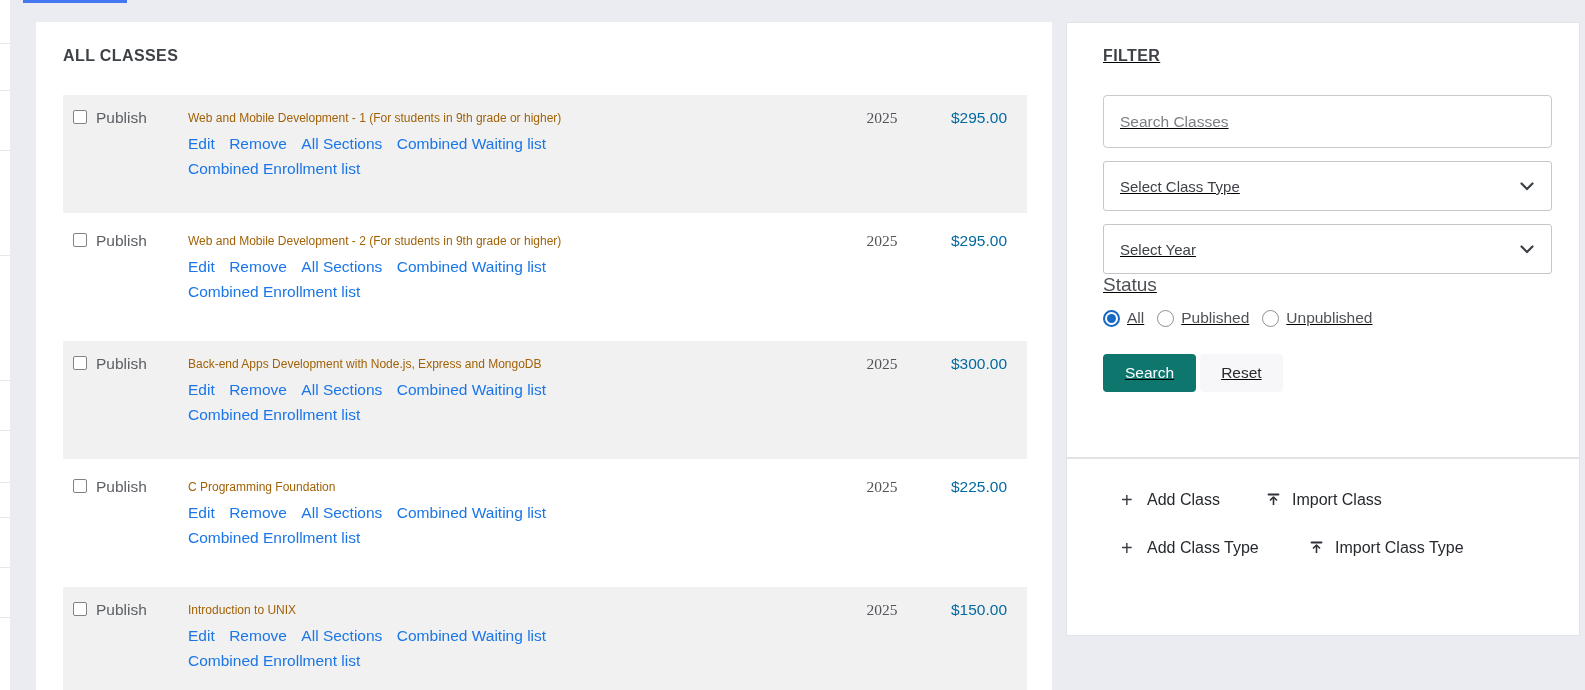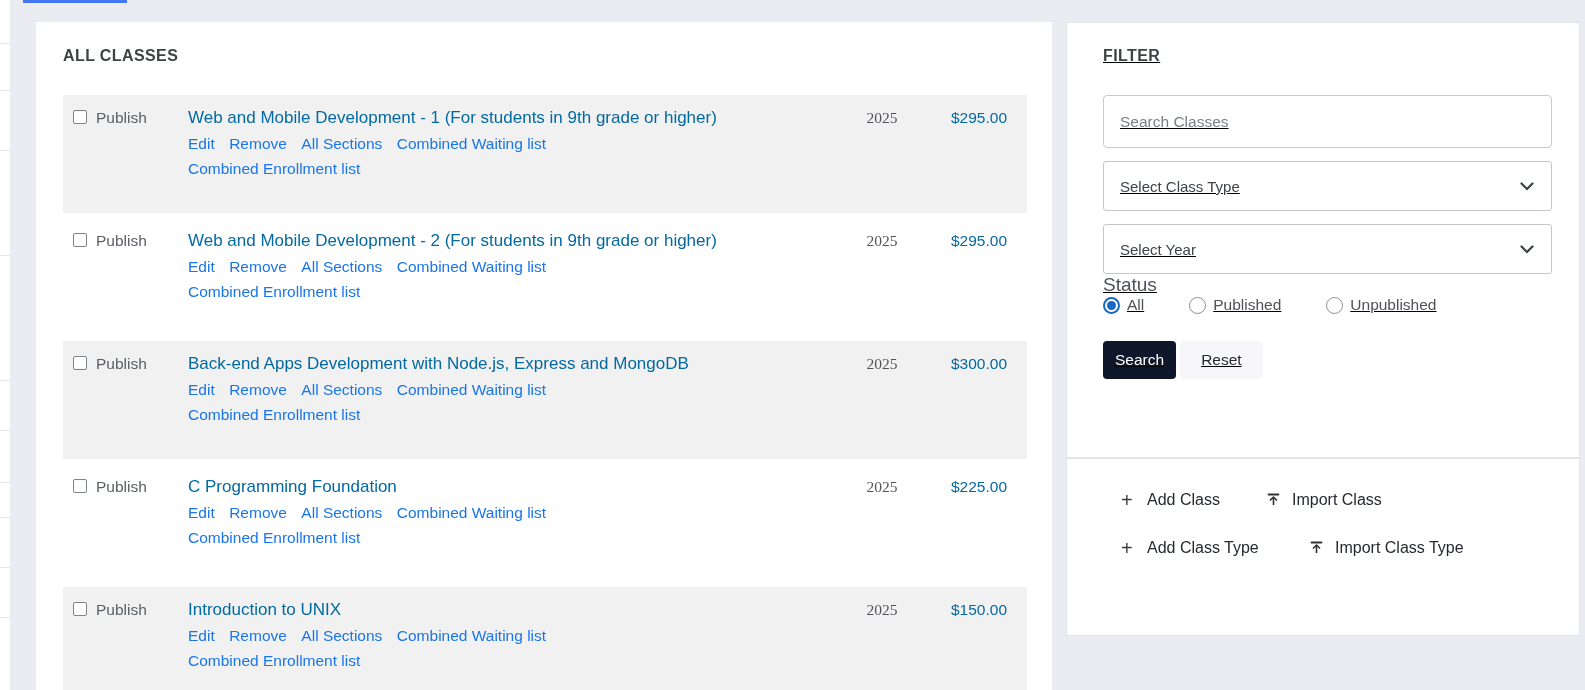--- a/index.html
+++ b/index.html
@@ -21,49 +21,49 @@
   .list-title { font-size:16px; font-weight:bold; color:#3e4247; letter-spacing:.4px; margin-bottom:30px; }
 
   .class-row { display:flex; width:964px; height:118px; margin-bottom:5px; }
   .class-row.shaded { background:#f1f1f2; }
 
   .col-publish { width:125px; padding:13px 0 0 10px; display:flex; align-items:flex-start; }
   .checkbox { width:14px; height:14px; border:1px solid #7e8388; border-radius:2px; background:#fefefe; margin-top:2px; flex:none; }
   .publish-label { font-size:15.5px; color:#5c6065; margin-left:9px; line-height:20px; }
 
   .col-main { flex:1; padding-top:13px; min-width:0; }
-  .class-name { font-size:17px; color:#0369a1; line-height:20px; margin-bottom:6px; }
+  .class-name { font-size:12px; color:#a16207; line-height:20px; margin-bottom:6px; }
   .links-line { line-height:20px; margin-bottom:5px; }
   .links-line a { font-size:15.5px; color:#1a76e8; text-decoration:none; margin-right:10px; }
 
   .col-year { width:70px; padding-top:13px; font-size:15.5px; color:#515458; text-align:center; line-height:20px;font-family:Liberation Serif, serif; }
   .col-price { width:110px; padding:13px 20px 0 0; font-size:15.5px; color:#0369a1; text-align:right; line-height:20px; }
 
   
   .filter-card { position:absolute; left:1066px; top:22px; width:514px; height:436px; background:#ffffff; border:1px solid #e2e3e7; }
   .filter-inner { padding:24px 28px 0 36px;text-decoration:underline; }
   .filter-title { font-size:16px; font-weight:bold; color:#3e4247; letter-spacing:.4px; margin-bottom:30px; }
 
   .search-input { width:449px; height:53px; border:1px solid #c9cacf; border-radius:4px; padding:0 16px; font-size:15.5px; color:#1d4ed8; font-family:"Liberation Sans",sans-serif; outline:none; display:block; }
   .search-input::placeholder { color:#7a7f85; opacity:1; }
 
   .select-box { width:449px; height:50px; border:1px solid #c4c6cb; border-radius:3px; margin-top:13px; display:flex; align-items:center; justify-content:space-between; padding:0 17px 0 16px; cursor:pointer; background:#fff; }
   .select-box .select-value { font-size:15px; color:#3f4348; }
 
   .status-label { font-size:19px; color:#4e5257; }
-  .radio-row { display:flex; align-items:flex-start;gap:32px; }
+  .radio-row { margin-top:13px; display:flex; align-items:flex-start; }
   .radio-opt { display:flex; align-items:center; margin-right:13px; cursor:pointer; }
   .radio-circle { width:17px; height:17px; border-radius:50%; border:1px solid #8a8f95; background:#fff; flex:none; position:relative; }
   .radio-opt.selected .radio-circle { border:2px solid #1568c4; }
   .radio-opt.selected .radio-circle::after { content:""; position:absolute; left:2px; top:2px; width:9px; height:9px; border-radius:50%; background:#1568c4; }
   .radio-text { font-size:15.5px; color:#4e5257; margin-left:7px; }
 
   .btn-row { margin-top:27px; display:flex; }
   .btn { font-family:"Liberation Sans",sans-serif; font-size:15.5px; border:none; border-radius:4px; cursor:pointer; }
-  .btn-search { background:#0f172a; color:#ffffff; padding:10px 12px; }
+  .btn-search { background:#0f766e; color:#ffffff; padding:10px 22px; }
   .btn-reset { background:#f7f7f9; color:#26292e; padding:10px 21px; margin-left:4px; }
 
   
   .actions-card { position:absolute; left:1066px; top:458px; width:514px; height:178px; background:#ffffff; border:1px solid #e2e3e7; }
   .actions-inner { padding:24px 0 0 54px; }
   .action-row { display:flex; align-items:center; height:33px; margin-bottom:15px; }
   .action-item { display:flex; align-items:center; cursor:pointer; }
   .action-item .a-icon { width:26px; display:flex; align-items:center; color:#3a3e44; }
   .plus-glyph { font-size:20px; color:#3a3e44; line-height:18px; }
   .action-text { font-size:16px; color:#26292e; }

